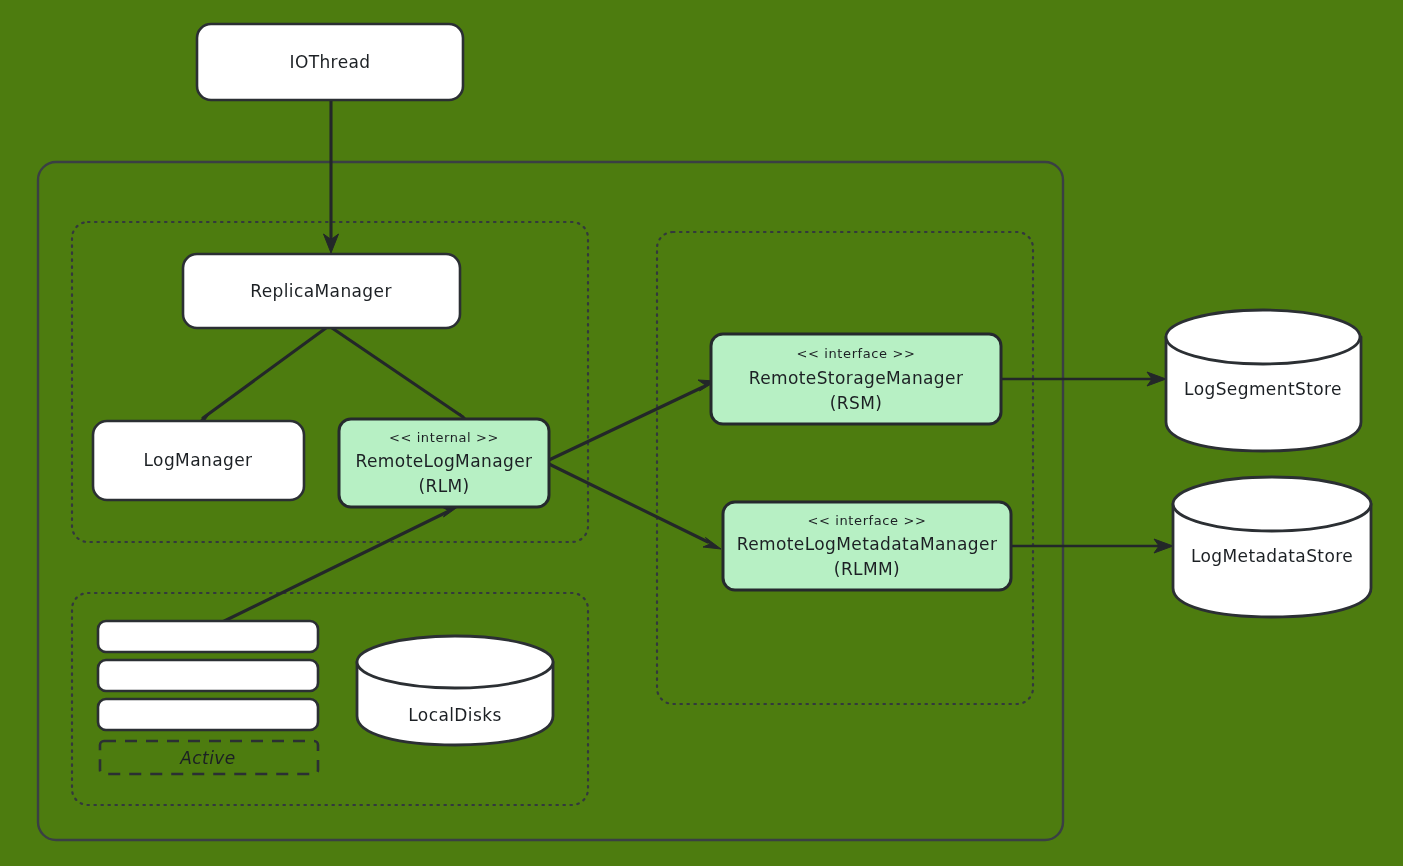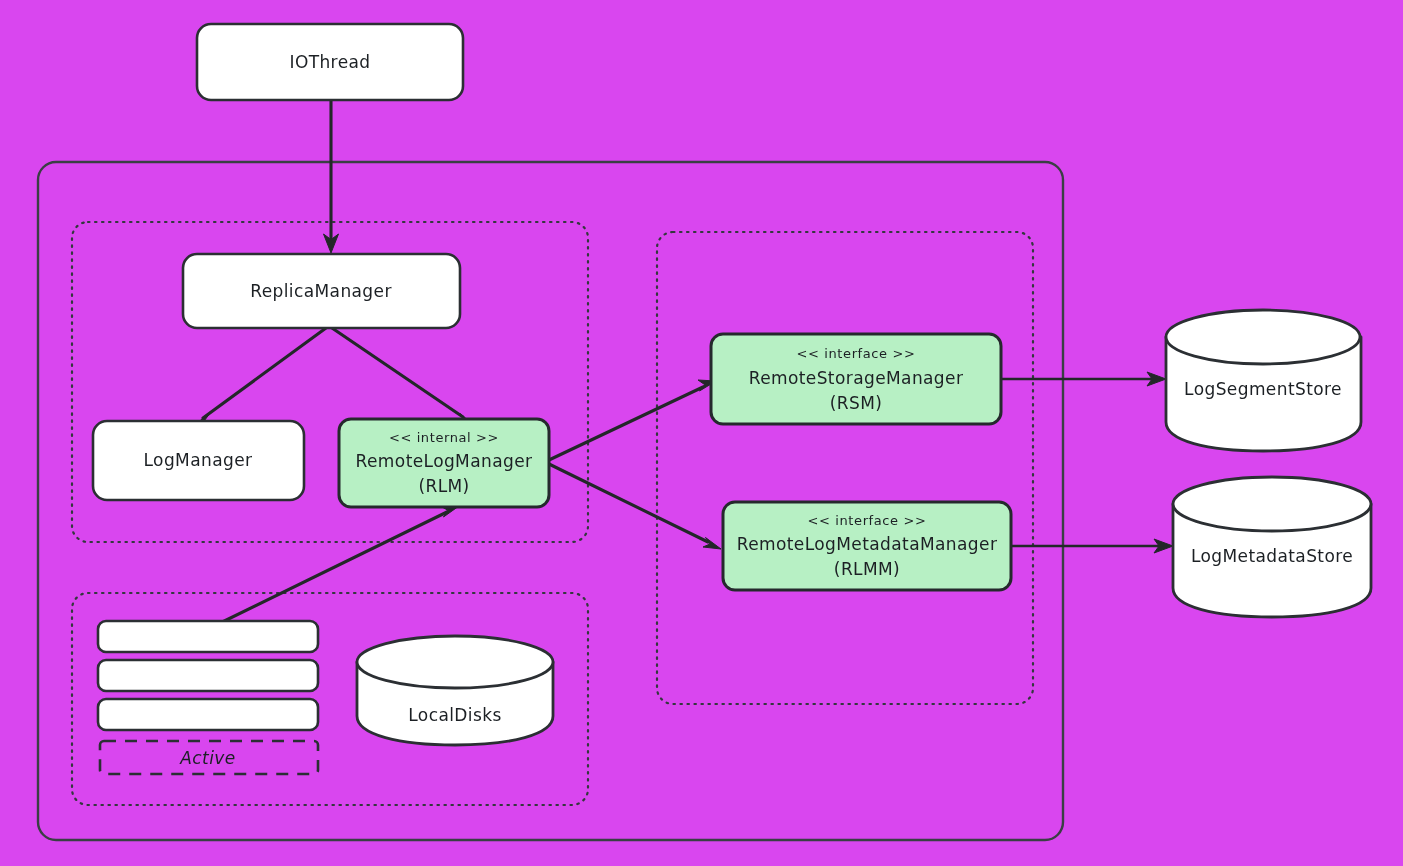--- a/index.html
+++ b/index.html
@@ -8,21 +8,21 @@
     padding: 0;
     background: #ffffff;
   }
   body {
     font-family: "DejaVu Sans", sans-serif;
   }
   #canvas {
     position: relative;
     width: 1403px;
     height: 866px;
-    background: #d946ef;
+    background: #4d7c0f;
     overflow: hidden;
     text-decoration: underline;
   }
   svg#diagram {
     position: absolute;
     left: 0;
     top: 0;
     width: 1403px;
     height: 866px;
   }

